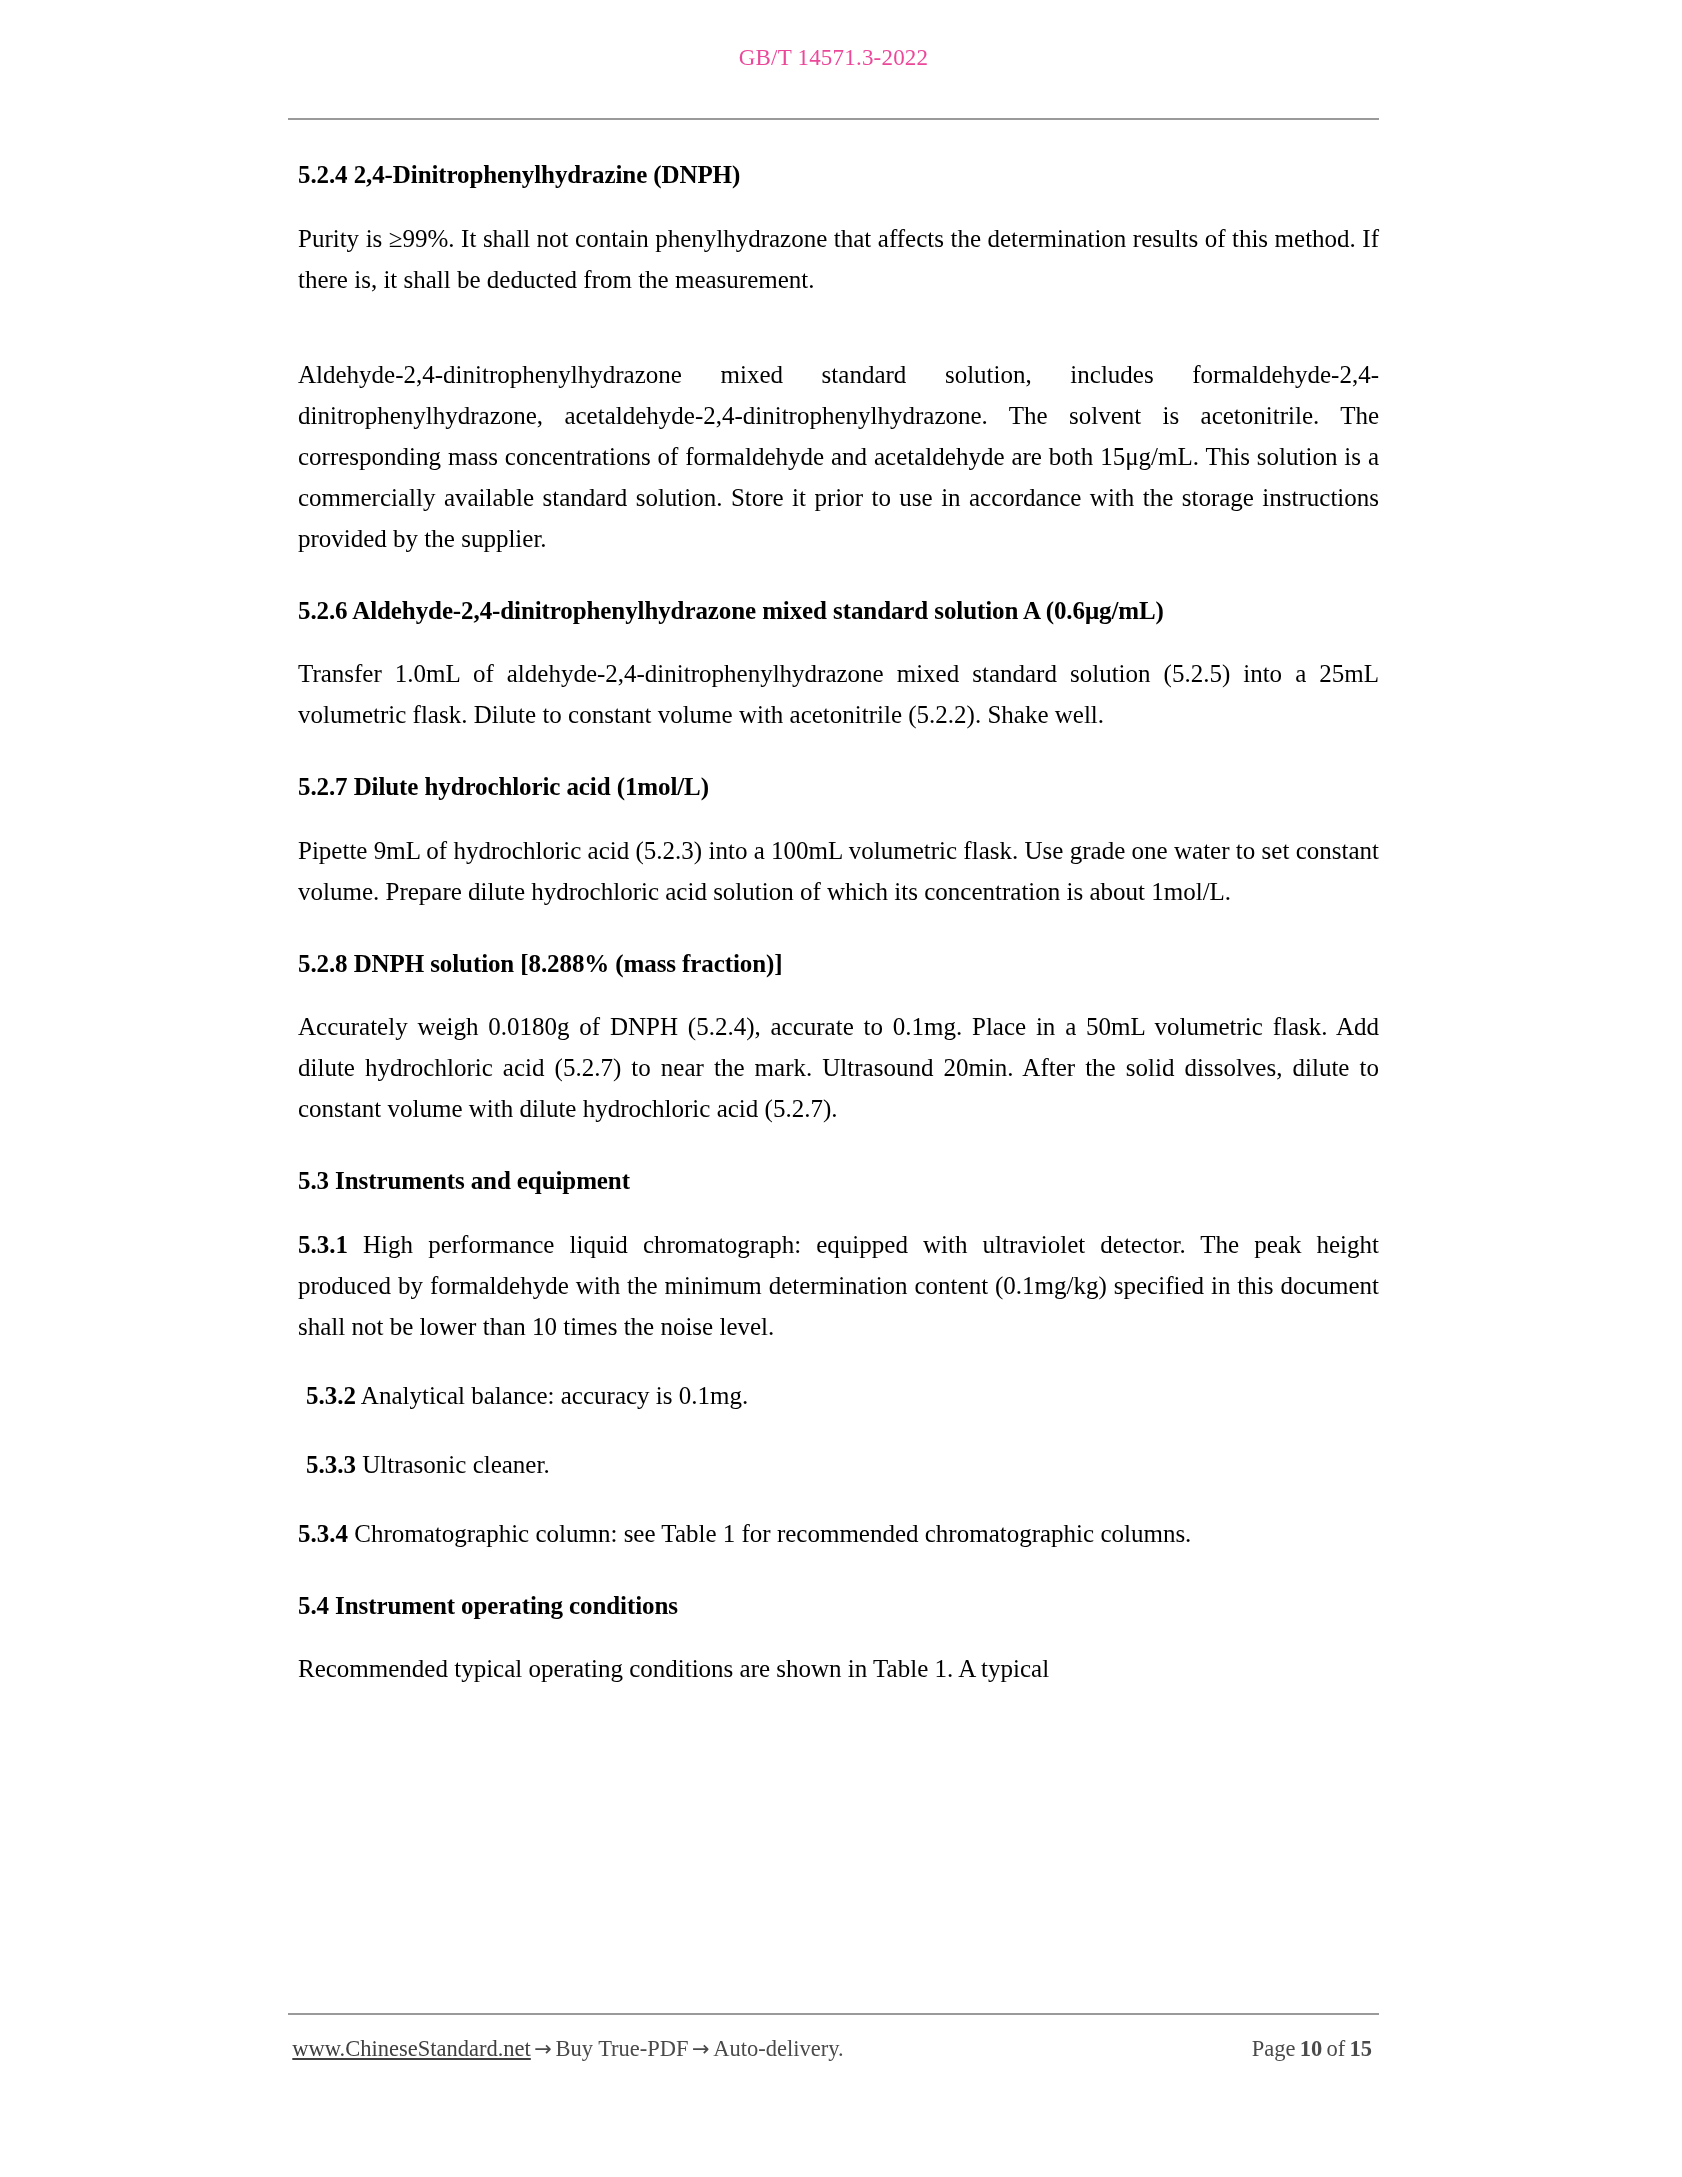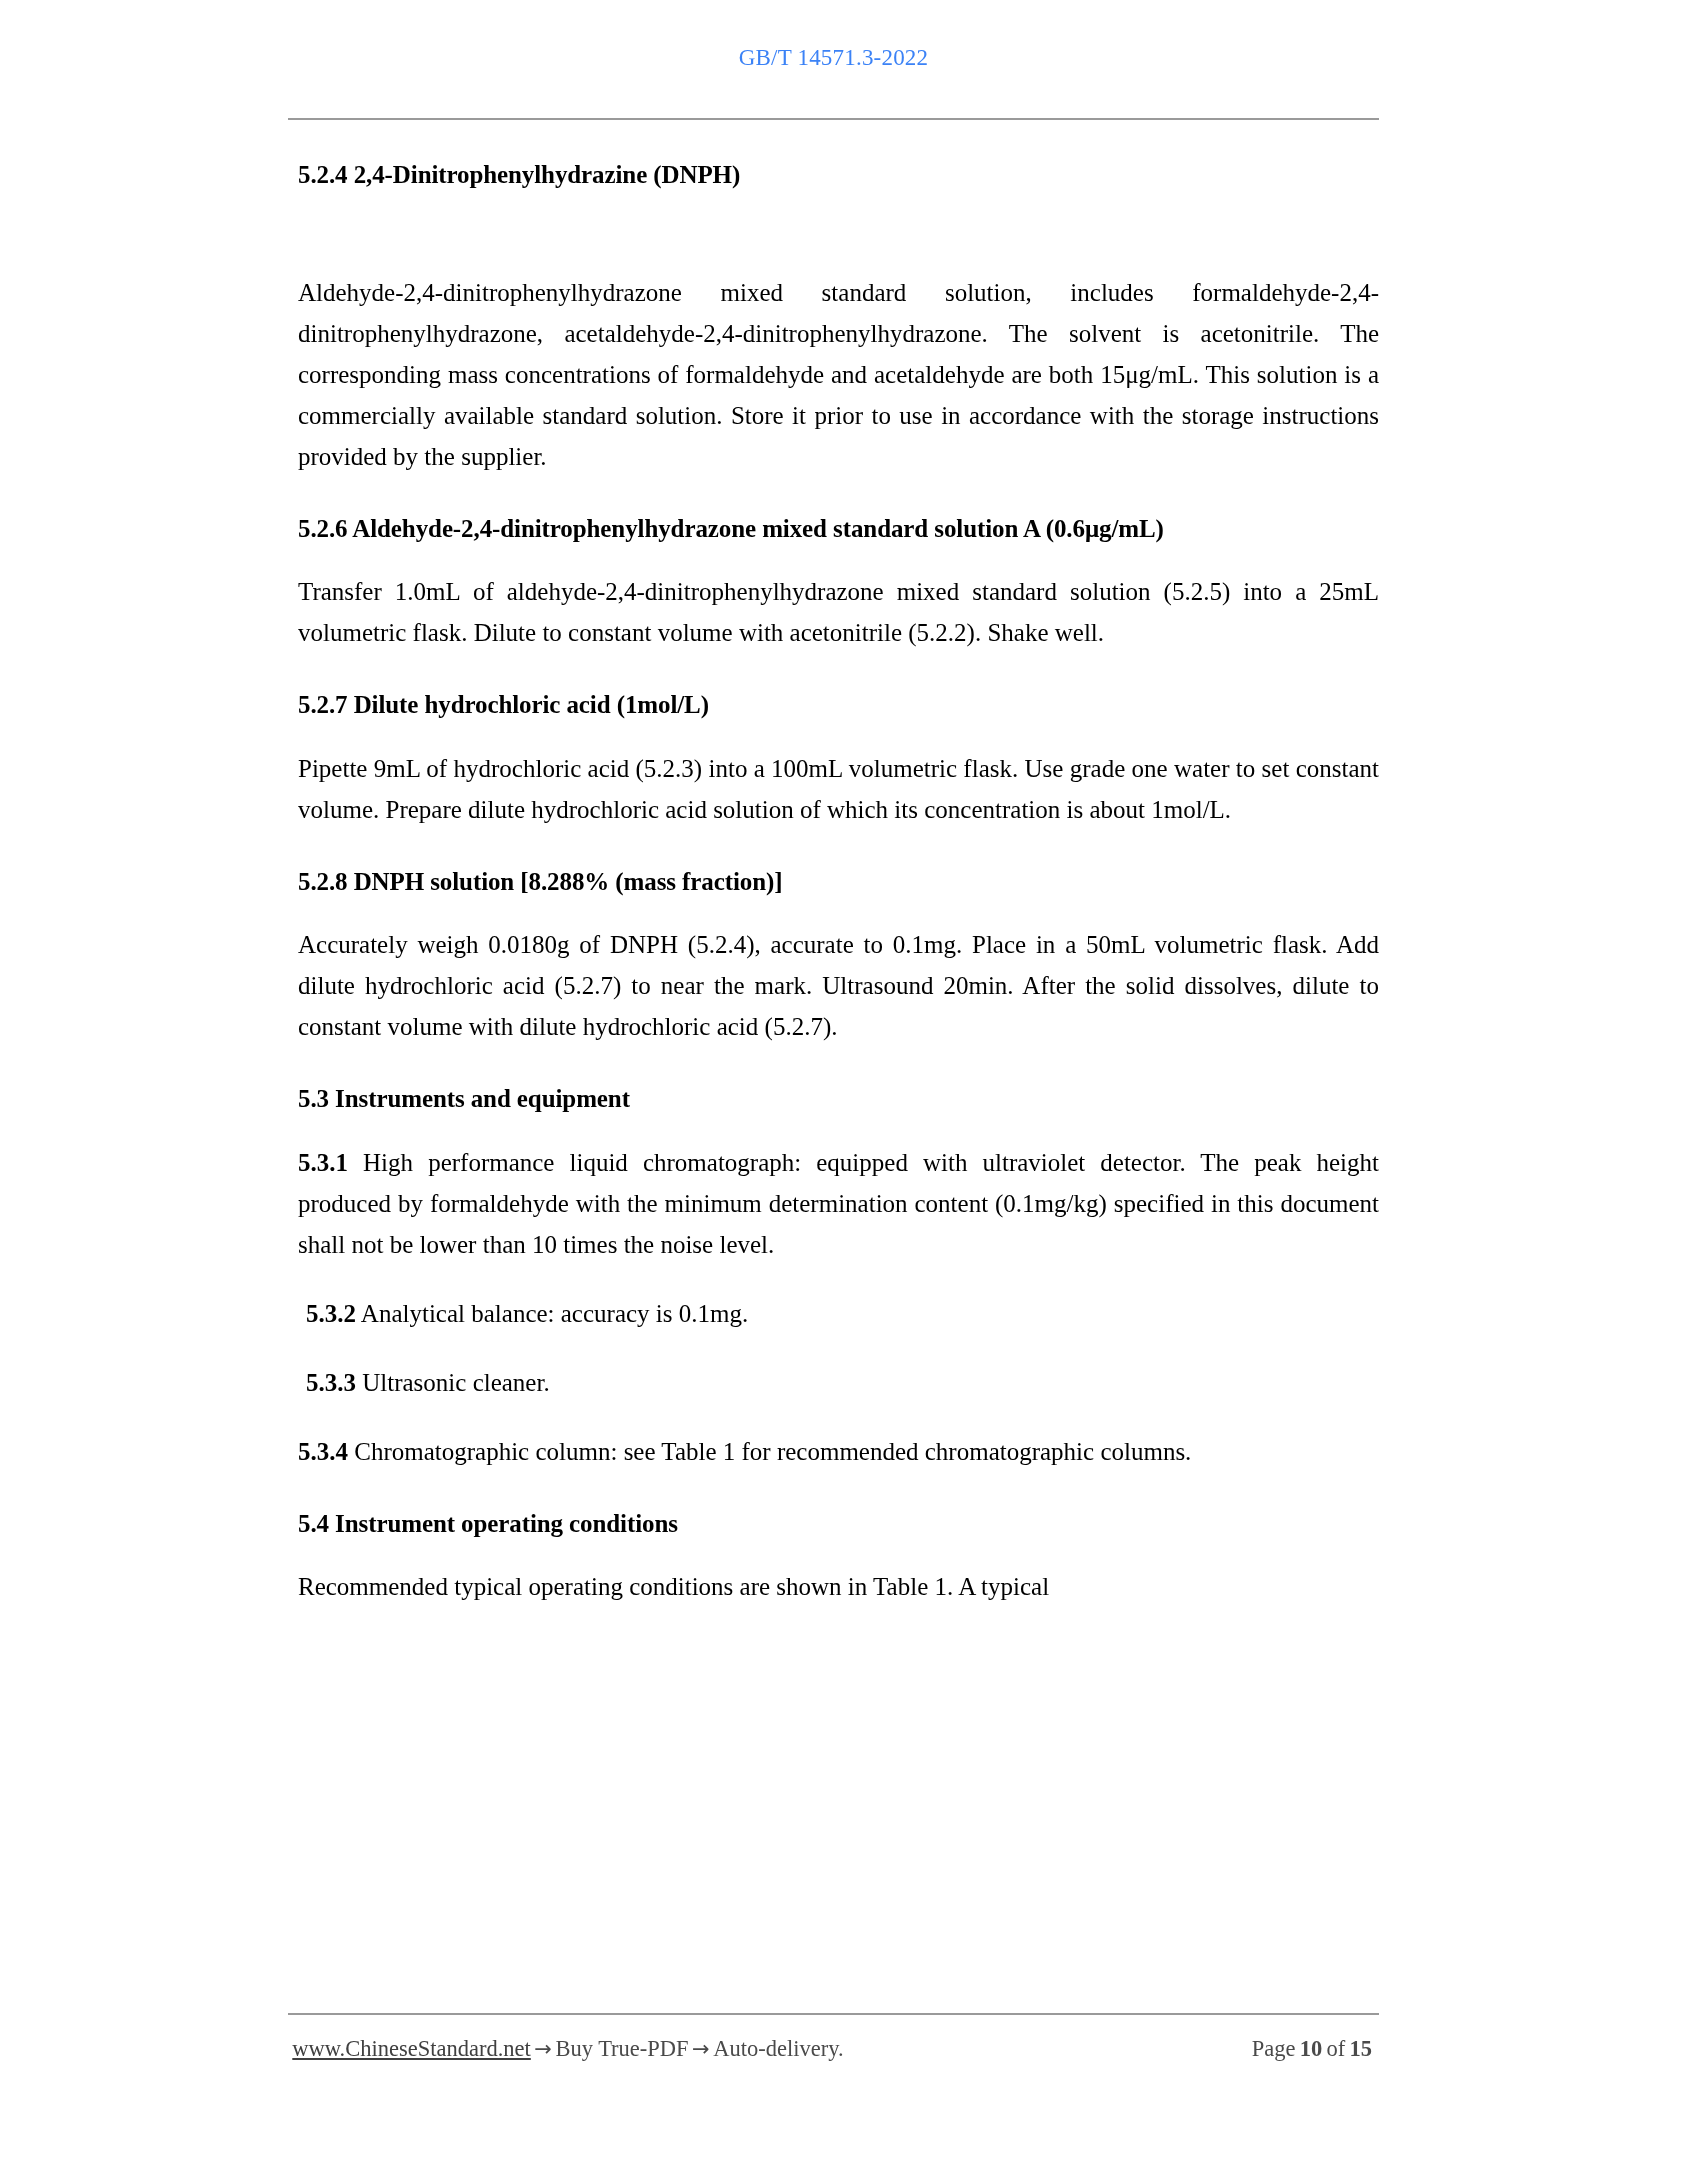--- a/index.html
+++ b/index.html
@@ -27,21 +27,21 @@
   
   .page-header {
     position: absolute;
     left: 288px;
     top: 45px;
     width: 1091px;
     text-align: center;
   }
   .page-header .doc-code {
     font-size: 23px;
-    color: #3b82f6;
+    color: #ec4899;
     letter-spacing: 0.2px;
     font-family: "Liberation Serif", "DejaVu Serif", serif;
   }
   .rule-top {
     position: absolute;
     left: 288px;
     top: 118px;
     width: 1091px;
     height: 1.7px;
     background: #9a9a9a;
@@ -137,20 +137,21 @@
 
   <div class="page-header">
     <span class="doc-code">GB/T 14571.3-2022</span>
   </div>
   <div class="rule-top"></div>
 
   <div class="content">
 
     <h2 class="section-heading">5.2.4 2,4-Dinitrophenylhydrazine (DNPH)</h2>
     <div class="gap-after-heading"></div>
+    <p class="body-text">Purity is ≥99%. It shall not contain phenylhydrazone that affects the determination results of this method. If there is, it shall be deducted from the measurement.</p>
     <div class="gap-after-para"></div>
 
     <div class="gap-after-heading"></div>
     <p class="body-text">Aldehyde-2,4-dinitrophenylhydrazone mixed standard solution, includes formaldehyde-2,4-dinitrophenylhydrazone, acetaldehyde-2,4-dinitrophenylhydrazone. The solvent is acetonitrile. The corresponding mass concentrations of formaldehyde and acetaldehyde are both 15μg/mL. This solution is a commercially available standard solution. Store it prior to use in accordance with the storage instructions provided by the supplier.</p>
     <div class="gap-after-para"></div>
 
     <h2 class="section-heading">5.2.6 Aldehyde-2,4-dinitrophenylhydrazone mixed standard solution A (0.6μg/mL)</h2>
     <div class="gap-after-heading"></div>
     <p class="body-text">Transfer 1.0mL of aldehyde-2,4-dinitrophenylhydrazone mixed standard solution (5.2.5) into a 25mL volumetric flask. Dilute to constant volume with acetonitrile (5.2.2). Shake well.</p>
     <div class="gap-after-para"></div>

